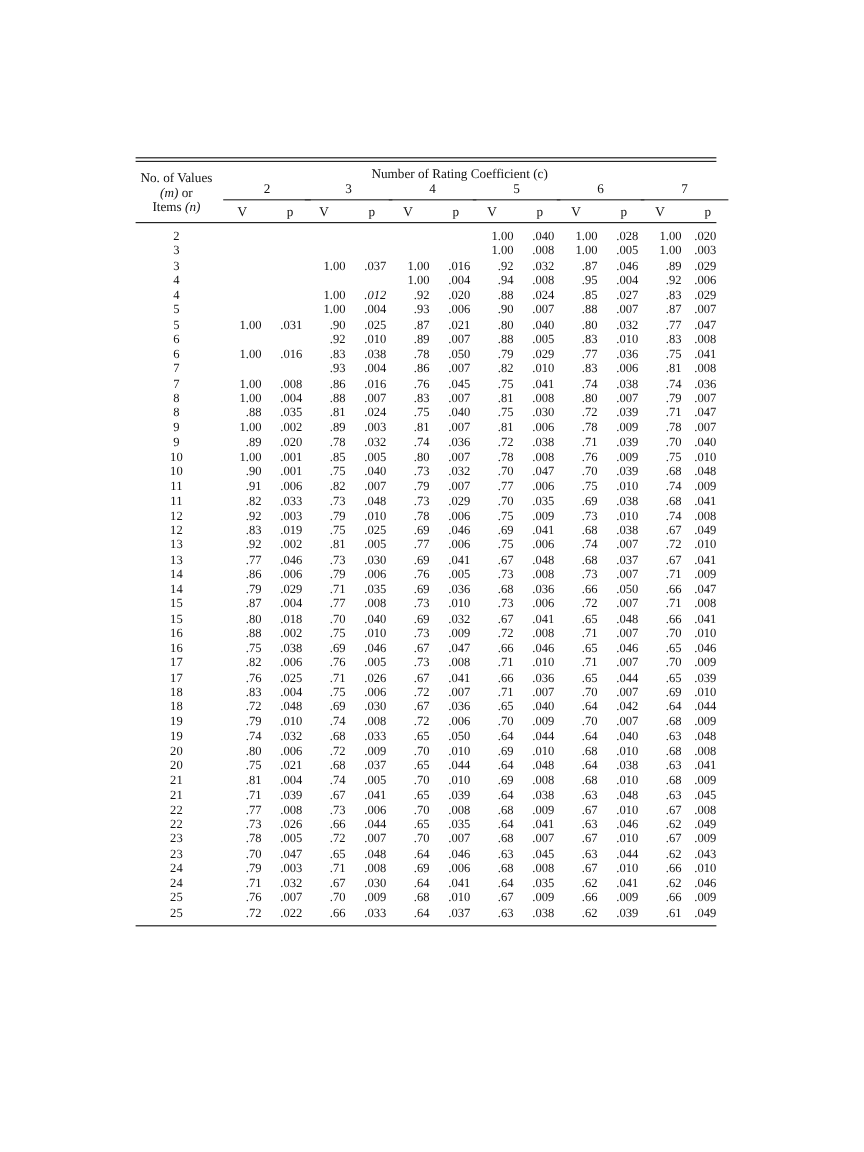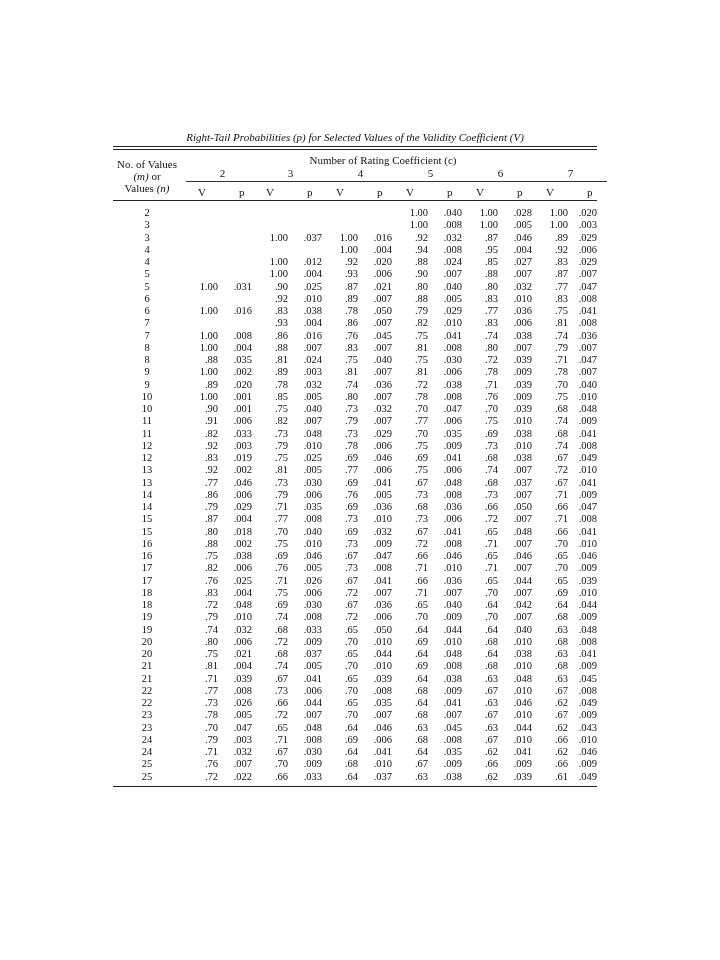--- a/index.html
+++ b/index.html
@@ -18,28 +18,27 @@
   .sub { position:absolute; top:36px; font-size:11px; }
   table { border-collapse:collapse; width:484px; font-size:10.5px; margin-top:6px; }
   td { padding:0; height:12.25px; line-height:12.25px; text-align:right; }
   td.n { text-align:center; width:68px; }
   .bot { border-top:1.5px solid #222; margin-top:3px; }
 </style>
 </head>
 <body>
 
 <div class="page">
-  <div class="subtitle">Right-Tail Probabilities (p) for Selected Values of the Validity Coefficient (V)</div>
   <div class="dbl"></div>
 
   <div class="hdr">
     <div class="rowlab">
       <div>No. of Values</div>
       <div><i>(m)</i><span> or</span></div>
-      <div><span>Values </span><i>(n)</i></div>
+      <div><span>Items </span><i>(n)</i></div>
     </div>
     <div class="ncat">Number of Rating Coefficient (c)</div>
     <div id="groups">
         <div class="grp" style="left: 73px;">
           <span class="num">2</span>
         </div>
         <div class="sub" style="left: 85px;">V</div>
         <div class="sub" style="left: 126px;">p</div>
         <div class="grp" style="left: 141px;">
           <span class="num">3</span>
@@ -129,21 +128,21 @@
           <td style="width: 36px;">.95</td>
           <td style="width: 34px;">.004</td>
           <td style="width: 36px;">.92</td>
           <td style="width: 29px;">.006</td>
         </tr>
         <tr>
           <td class="n" style="width: 68px;">4</td>
           <td style="width: 37px;"></td>
           <td style="width: 34px;"></td>
           <td style="width: 36px;">1.00</td>
-          <td style="width: 34px;">.012</td>
+          <td style="width: 34px; font-style: italic;">.012</td>
           <td style="width: 36px;">.92</td>
           <td style="width: 34px;">.020</td>
           <td style="width: 36px;">.88</td>
           <td style="width: 34px;">.024</td>
           <td style="width: 36px;">.85</td>
           <td style="width: 34px;">.027</td>
           <td style="width: 36px;">.83</td>
           <td style="width: 29px;">.029</td>
         </tr>
         <tr>

